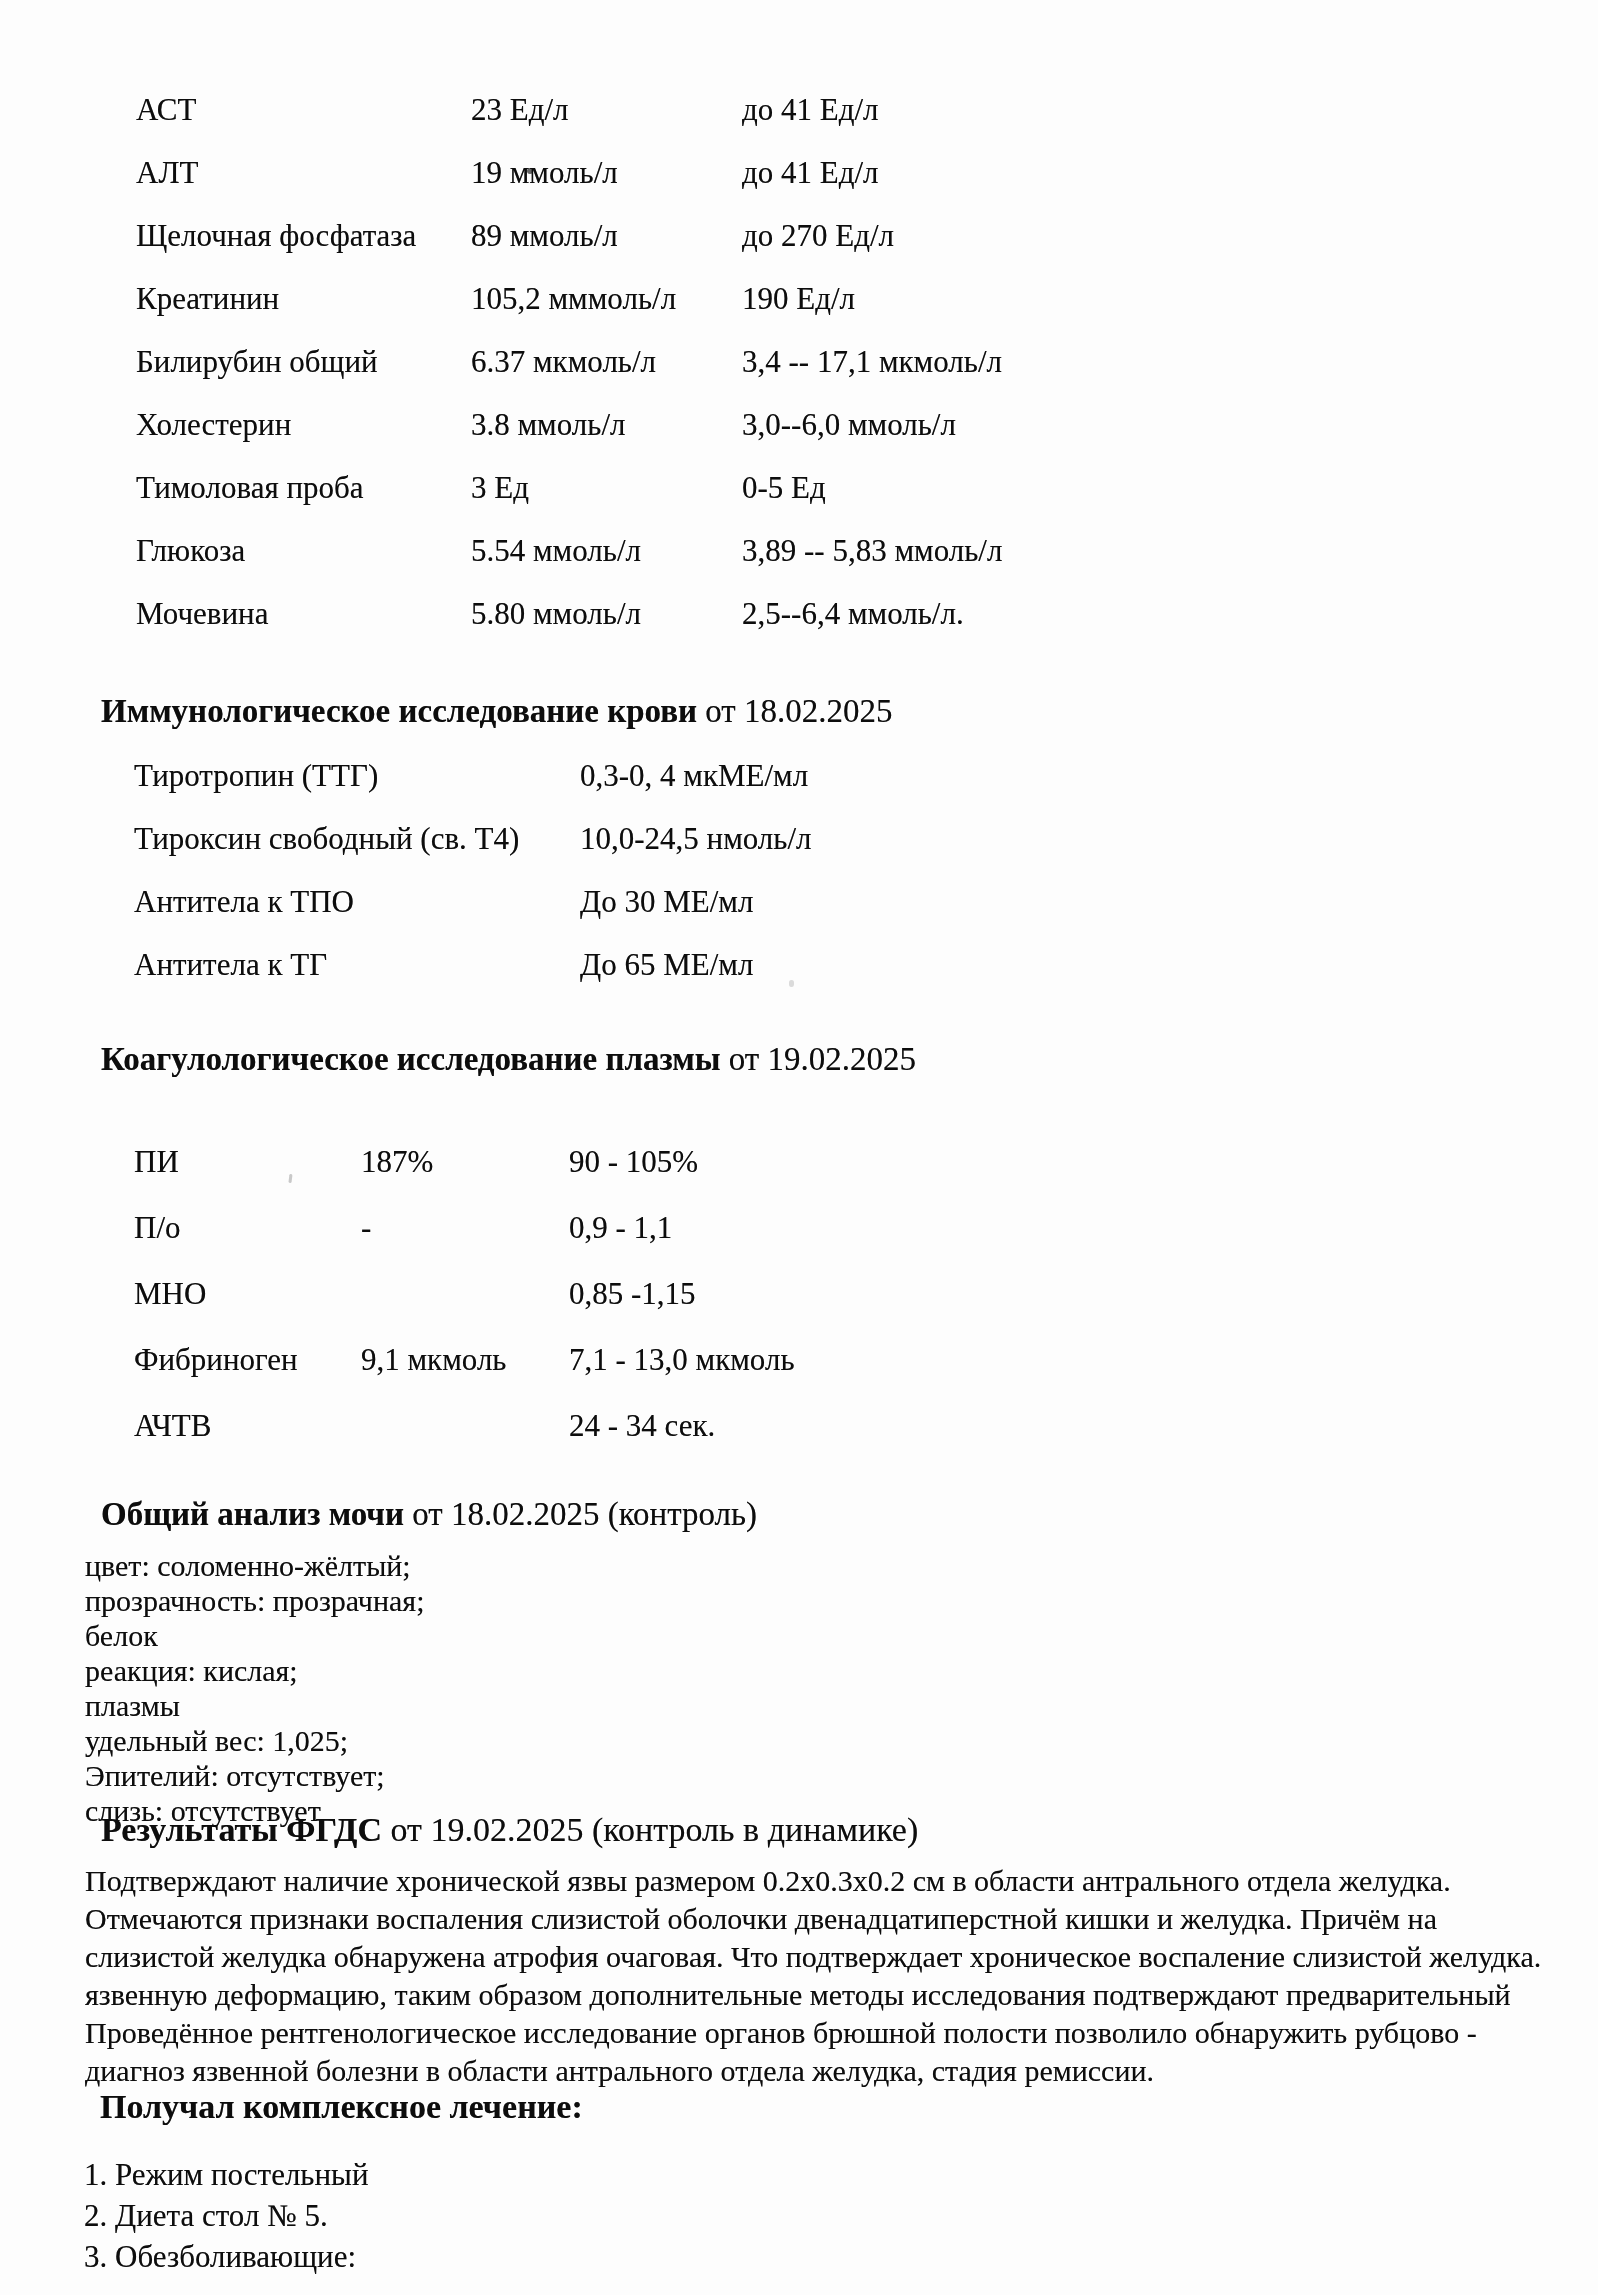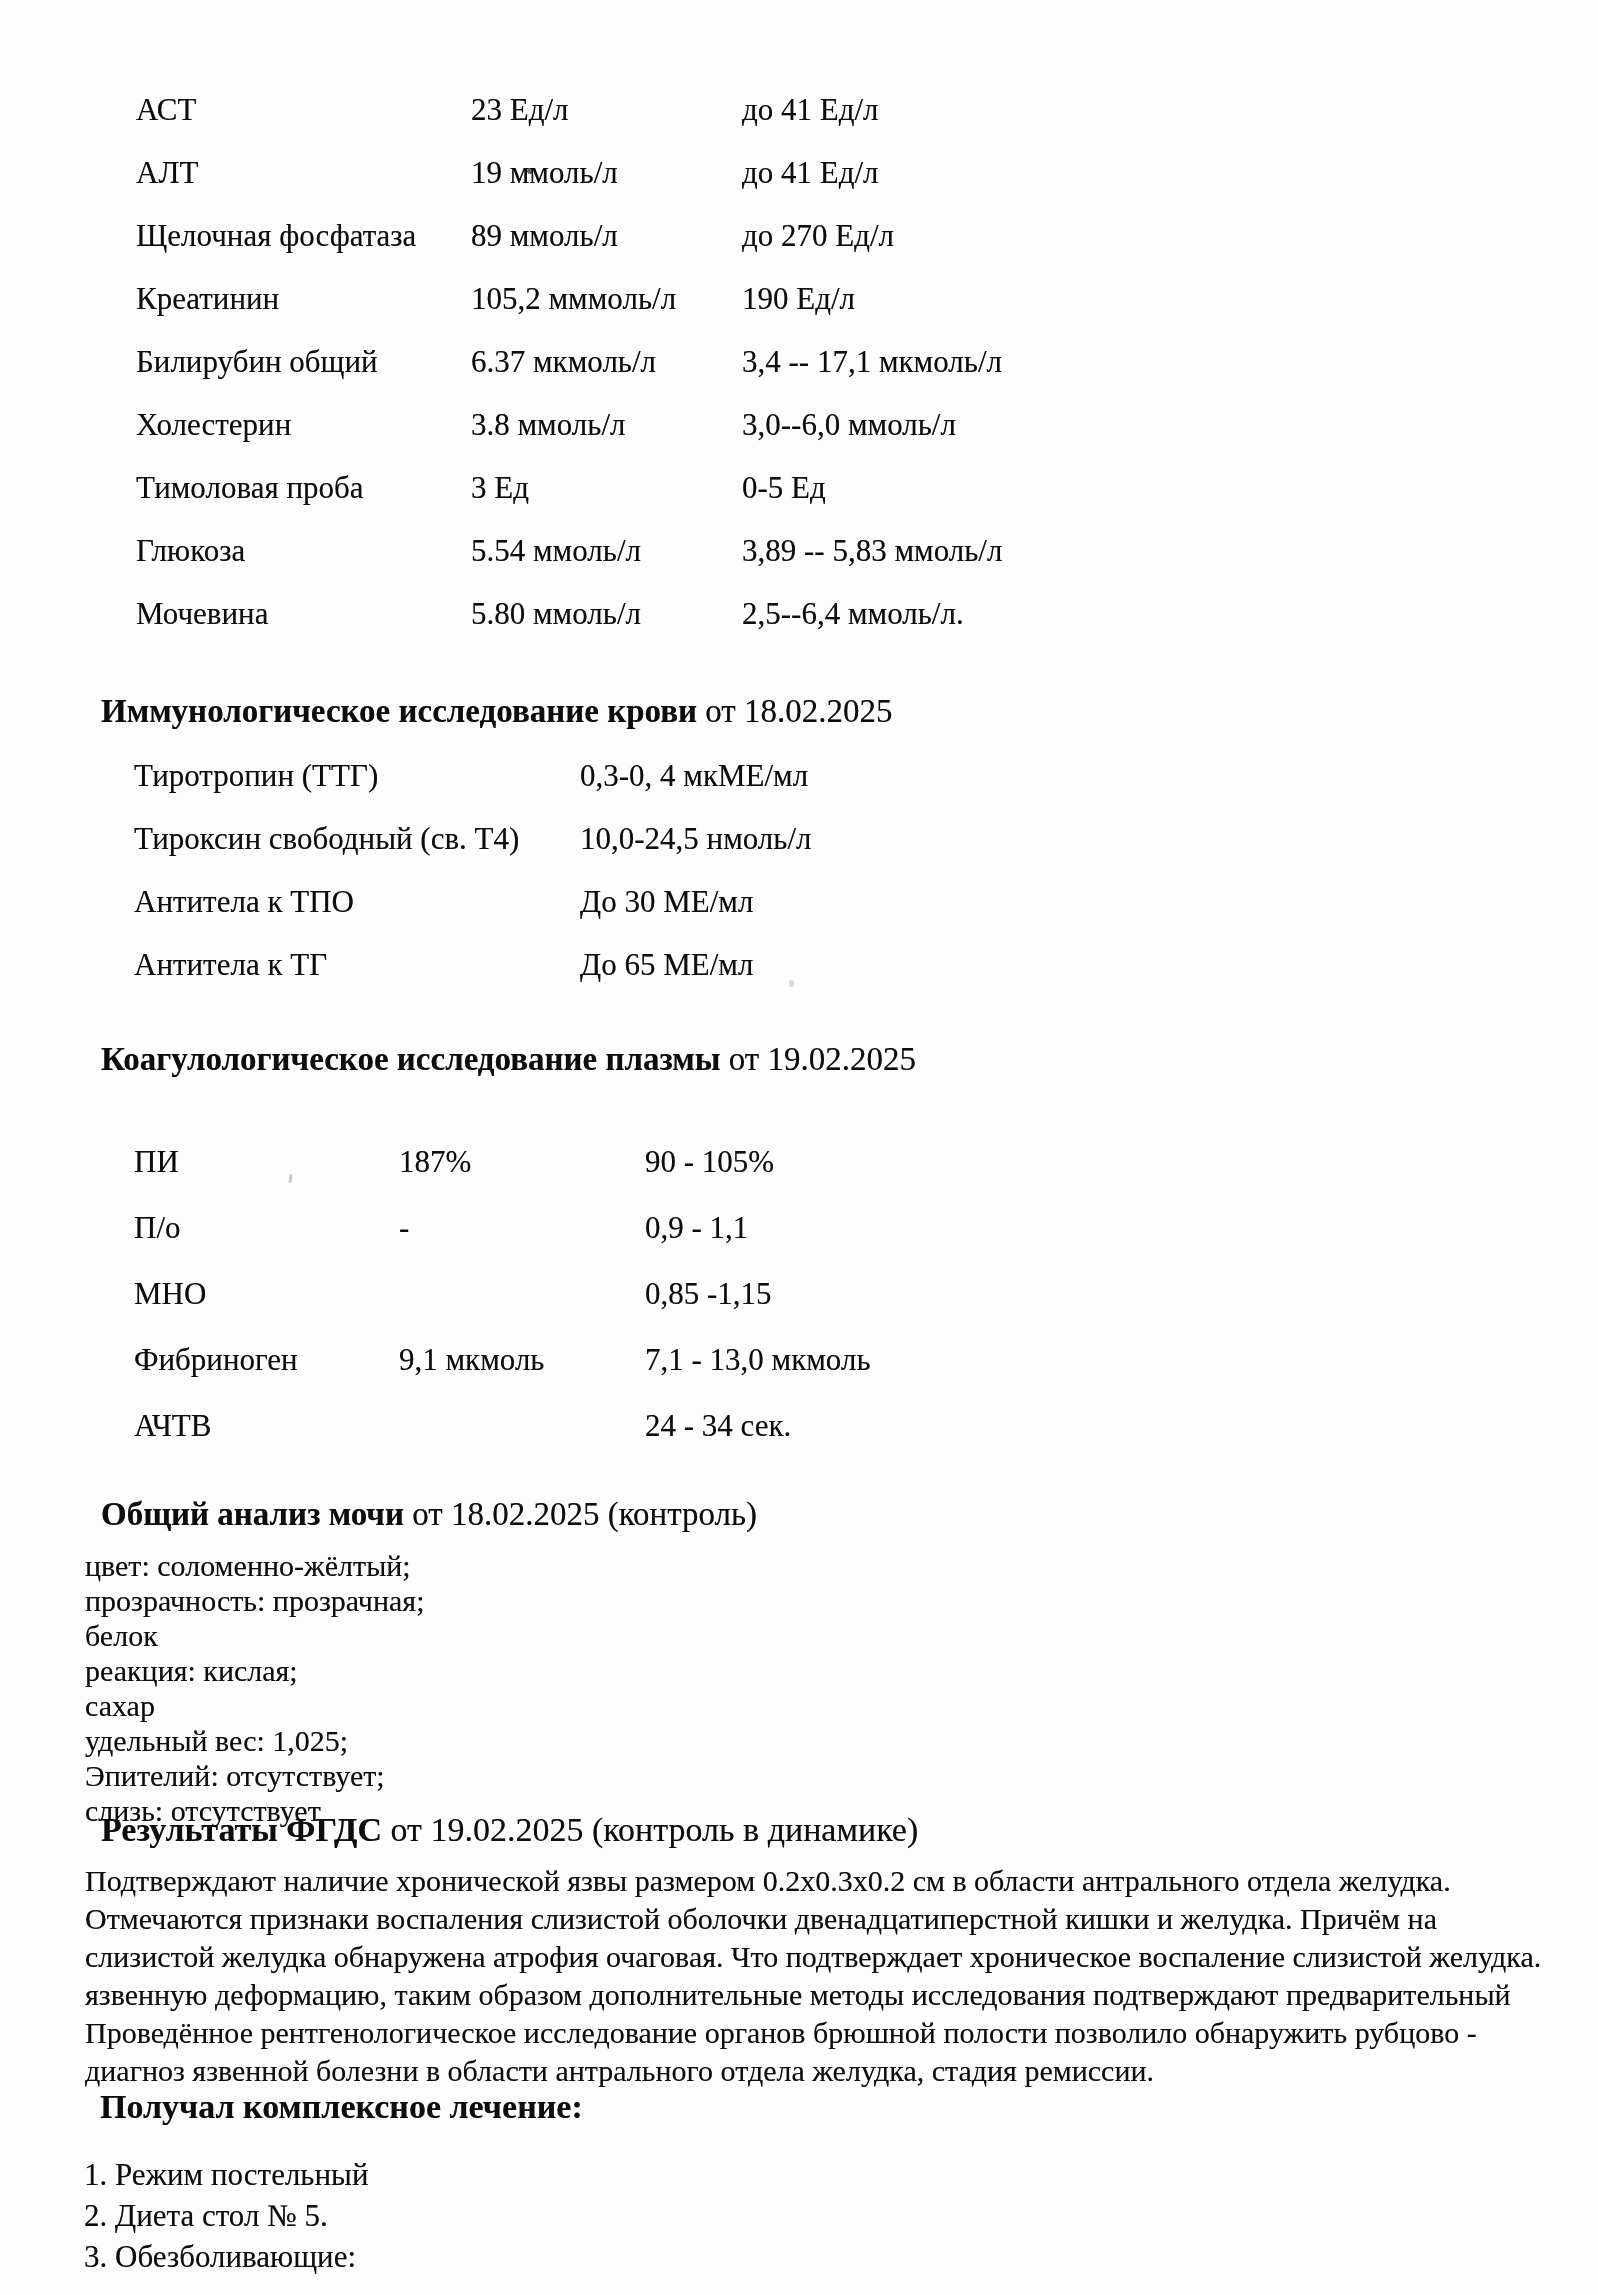--- a/index.html
+++ b/index.html
@@ -29,21 +29,21 @@
 
   
   .immuno-h { position: absolute; left: 85px; top: 678px; }
   .immuno { position: absolute; left: 134px; top: 730px; }
   .immuno .trow { height: 63px; }
   .immuno .c1 { width: 446px; }
 
   
   .coag-h { position: absolute; left: 85px; top: 1026px; }
   .coag { position: absolute; left: 134px; top: 1113px; }
-  .coag .trow { height: 66px; gap: 38px; }
+  .coag .trow { height: 66px; }
   .coag .c1 { width: 227px; }
   .coag .c2 { width: 208px; }
 
   
   .urine { position: absolute; left: 85px; top: 1481px; }
   .urine h2 { height: 35px; }
   .uline { font-size: 30px; line-height: 35px; height: 35px; white-space: nowrap; }
 
   
   .fgds { position: absolute; left: 85px; top: 1796px; width: 1470px; }
@@ -167,21 +167,21 @@
       <span class="c3">24 - 34 сек.</span>
     </div>
   </div>
 
   <div class="urine">
     <h2 class="sec-h"><b>Общий анализ мочи</b><span class="datepart"> от 18.02.2025 (контроль)</span></h2>
     <div class="uline">цвет: соломенно-жёлтый;</div>
     <div class="uline">прозрачность: прозрачная;</div>
     <div class="uline">белок</div>
     <div class="uline">реакция: кислая;</div>
-    <div class="uline">сахар</div>
+    <div class="uline">плазмы</div>
     <div class="uline">удельный вес: 1,025;</div>
     <div class="uline">Эпителий: отсутствует;</div>
     <div class="uline">слизь: отсутствует</div>
   </div>
 
   <div class="fgds">
     <h2 class="sec-h"><b>Результаты ФГДС</b><span class="datepart"> от 19.02.2025 (контроль в динамике)</span></h2>
     <p class="fline">Подтверждают наличие хронической язвы размером 0.2х0.3х0.2 см в области антрального отдела желудка.</p>
     <p class="fline">Отмечаются признаки воспаления слизистой оболочки двенадцатиперстной кишки и желудка. Причём на</p>
     <p class="fline">слизистой желудка обнаружена атрофия очаговая. Что подтверждает хроническое воспаление слизистой желудка.</p>

